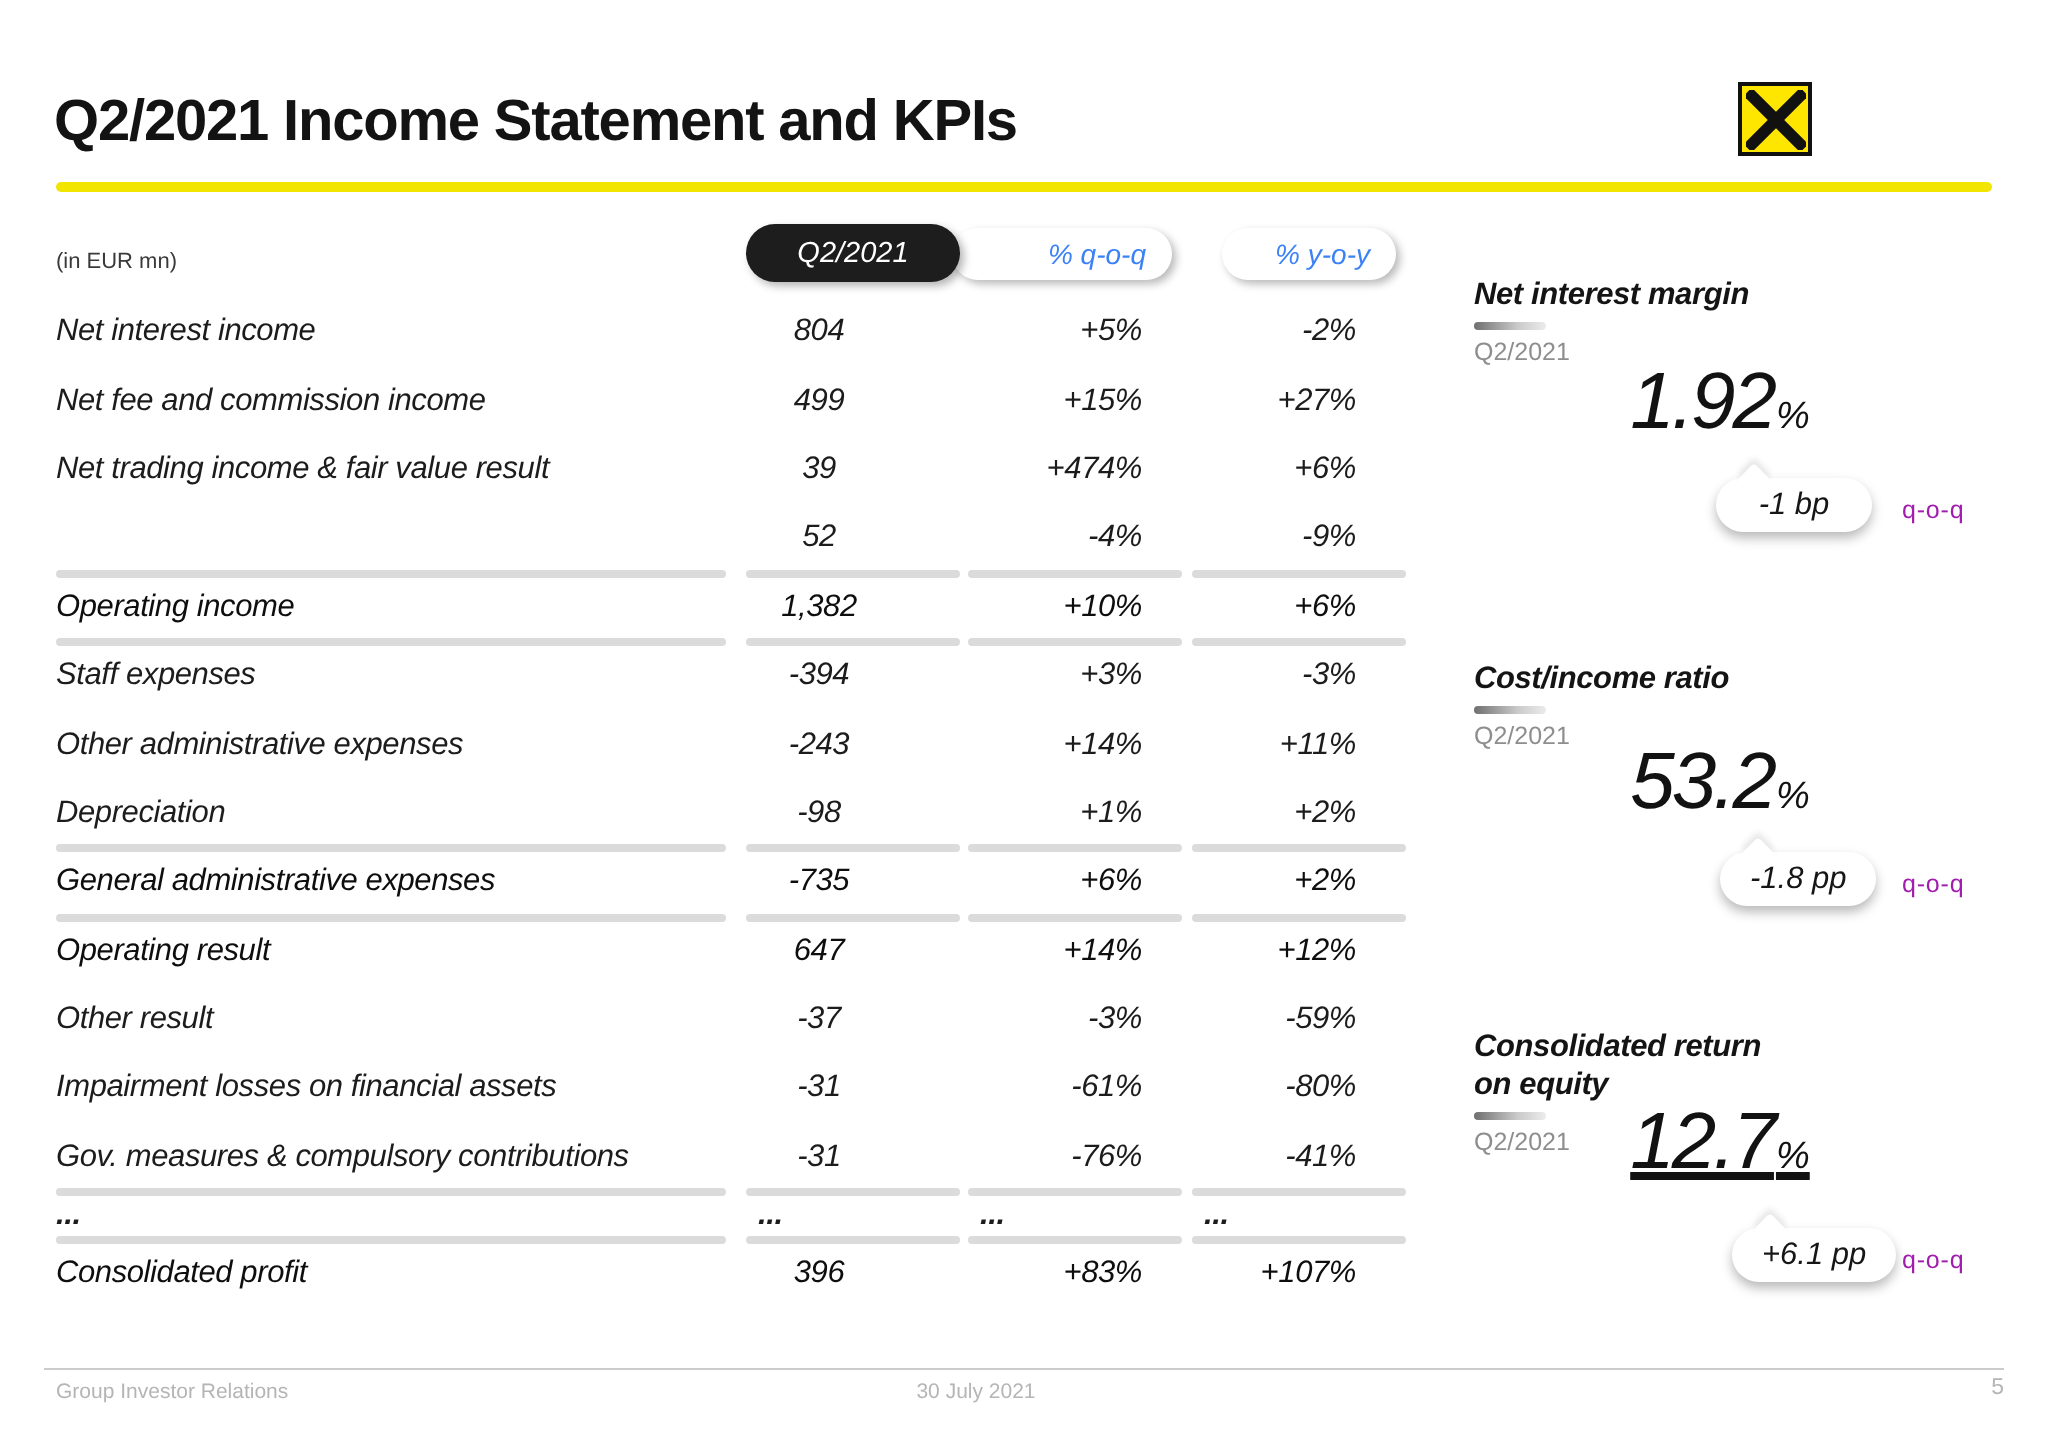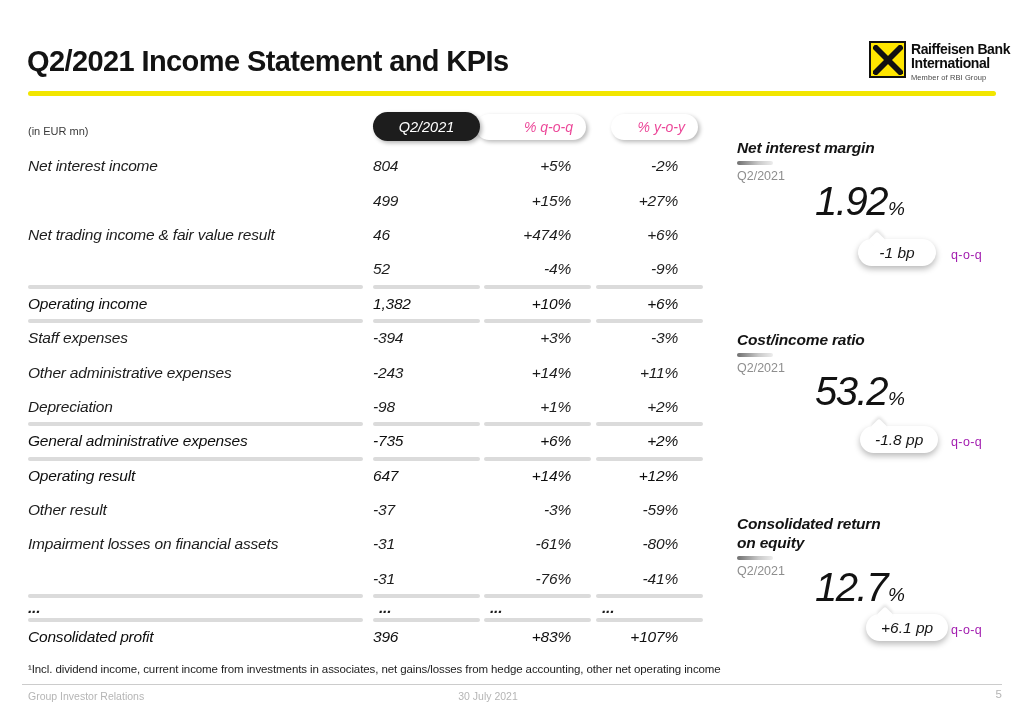--- a/index.html
+++ b/index.html
@@ -21,33 +21,33 @@
   .logo-l3{font-size:7.5px;color:#4a4a4a;margin-top:3px;letter-spacing:0.1px;}
 
   
   .table{position:absolute;left:28px;top:110px;width:675px;}
   .unit-label{position:absolute;left:0;top:15px;font-size:11px;color:#3a3a3a;}
   .pill{position:absolute;box-sizing:border-box;font-style:italic;display:flex;
     align-items:center;white-space:nowrap;}
   .pill-dark{left:345px;top:2px;width:107px;height:29px;background:#1d1d1d;color:#fff;
     border-radius:14.5px;font-size:14.5px;justify-content:center;z-index:2;
     box-shadow:2px 2px 4px rgba(0,0,0,.3);}
-  .pill-light{background:#fff;color:#ec4899;height:26px;top:4px;border-radius:13px;
+  .pill-light{background:#fff;color:#3b82f6;height:26px;top:4px;border-radius:13px;
     font-size:14px;justify-content:flex-end;padding-right:13px;z-index:1;
     box-shadow:2px 2px 4px rgba(0,0,0,.28);}
   .pill-qoq{left:448px;width:110px;}
   .pill-yoy{left:583px;width:87px;}
 
   .rows{position:absolute;left:0;top:39px;width:675px;}
   .row{height:34.4px;position:relative;display:block;font-size:15.5px;font-style:italic;
     color:#1c1c1c;letter-spacing:-0.2px;}
   .row span{position:absolute;top:50%;transform:translateY(-50%);box-sizing:border-box;
     white-space:nowrap;}
   .row .label{left:0;}
-  .row .c1{left:345px;width:107px;text-align:left;padding-right:34px;}
+  .row .c1{left:345px;width:107px;text-align:center;padding-right:34px;}
   .row .c2{left:456px;width:107px;text-align:right;padding-right:20px;}
   .row .c3{left:568px;width:107px;text-align:right;padding-right:25px;}
   .row.bold{font-weight:400;color:#0e0e0e;}
   .row.ellipsis{height:24px;font-weight:700;}
   .row.ellipsis .c1,.row.ellipsis .c2,.row.ellipsis .c3{text-align:left;
     padding:0 0 0 6px;}
   .sep{height:4px;margin:-2px 0;position:relative;z-index:0;}
   .sep span{position:absolute;top:0;height:4px;background:#dbdbdb;border-radius:2px;}
 
   .footnote{position:absolute;left:28px;top:663px;width:700px;font-size:11.5px;
@@ -92,49 +92,45 @@
 
   <div class="logo">
     <div class="logo-box" style="background:#ffe600;">
       <svg viewBox="0 0 24 24" aria-hidden="true">
         <g fill="#111">
           <rect x="9.7" y="-4" width="4.6" height="32" transform="rotate(45 12 12)"></rect>
           <rect x="9.7" y="-4" width="4.6" height="32" transform="rotate(-45 12 12)"></rect>
         </g>
       </svg>
     </div>
-    <div class="logo-text">
-      <div class="logo-l1">Raiffeisen Bank</div>
-      <div class="logo-l2">International</div>
-      <div class="logo-l3">Member of RBI Group</div>
-    </div>
   </div>
 
   <div class="yellow-rule" style="background:#f2e600;"></div>
 
   <div class="table">
     <div class="unit-label">(in EUR mn)</div>
     <div class="pill pill-dark">Q2/2021</div>
     <div class="pill pill-light pill-qoq">% q-o-q</div>
     <div class="pill pill-light pill-yoy">% y-o-y</div>
     <div class="rows">
         <div class="row">
           <span class="label">Net interest income</span>
           <span class="c1">804</span>
           <span class="c2">+5%</span>
           <span class="c3">-2%</span>
         </div>
         <div class="row">
+          <span class="label">Net fee and commission income</span>
           <span class="c1">499</span>
           <span class="c2">+15%</span>
           <span class="c3">+27%</span>
         </div>
         <div class="row">
           <span class="label">Net trading income &amp; fair value result</span>
-          <span class="c1">46</span>
+          <span class="c1">39</span>
           <span class="c2">+474%</span>
           <span class="c3">+6%</span>
         </div>
         <div class="row">
           <span class="c1">52</span>
           <span class="c2">-4%</span>
           <span class="c3">-9%</span>
         </div>
         <div class="sep">
           <span style="left: 0px; width: 335px;"></span>
@@ -202,20 +198,21 @@
           <span class="c2">-3%</span>
           <span class="c3">-59%</span>
         </div>
         <div class="row">
           <span class="label">Impairment losses on financial assets</span>
           <span class="c1">-31</span>
           <span class="c2">-61%</span>
           <span class="c3">-80%</span>
         </div>
         <div class="row">
+          <span class="label">Gov. measures &amp; compulsory contributions</span>
           <span class="c1">-31</span>
           <span class="c2">-76%</span>
           <span class="c3">-41%</span>
         </div>
         <div class="sep">
           <span style="left: 0px; width: 335px;"></span>
           <span style="left: 345px; width: 107px;"></span>
           <span style="left: 456px; width: 107px;"></span>
           <span style="left: 568px; width: 107px;"></span>
         </div>
@@ -233,21 +230,20 @@
         </div>
         <div class="row bold">
           <span class="label">Consolidated profit</span>
           <span class="c1">396</span>
           <span class="c2">+83%</span>
           <span class="c3">+107%</span>
         </div>
       </div>
   </div>
 
-  <div class="footnote">¹Incl. dividend income, current income from investments in associates, net gains/losses from hedge accounting, other net operating income</div>
 
   <div class="kpis">
 
     <div class="kpi" style="top:138px;">
       <div class="kpi-title">Net interest margin</div>
       <div class="kpi-grad"></div>
       <div class="kpi-period">Q2/2021</div>
       <div class="kpi-value" style="top:42px;"><span>1.92</span><span class="unit">%</span></div>
       <div class="kpi-bubble-wrap" style="top:95px;">
         <div class="bubble" style="left:138px;">
@@ -270,21 +266,21 @@
         </div>
         <div class="delta-basis">q-o-q</div>
       </div>
     </div>
 
     <div class="kpi" style="top:514px;">
       <div class="kpi-title">Consolidated return
 on equity</div>
       <div class="kpi-grad"></div>
       <div class="kpi-period">Q2/2021</div>
-      <div class="kpi-value" style="top:52px;"><span>12.7</span><span class="unit">%</span></div>
+      <div class="kpi-value" style="top:36px;text-decoration:underline;"><span>12.7</span><span class="unit">%</span></div>
       <div class="kpi-bubble-wrap" style="top:94px;text-align:right;">
         <div class="bubble" style="left:146px;">
           <div class="bubble-tail"></div>
           <span class="bubble-text">+6.1 pp</span>
         </div>
         <div class="delta-basis">q-o-q</div>
       </div>
     </div>
 
   </div>

